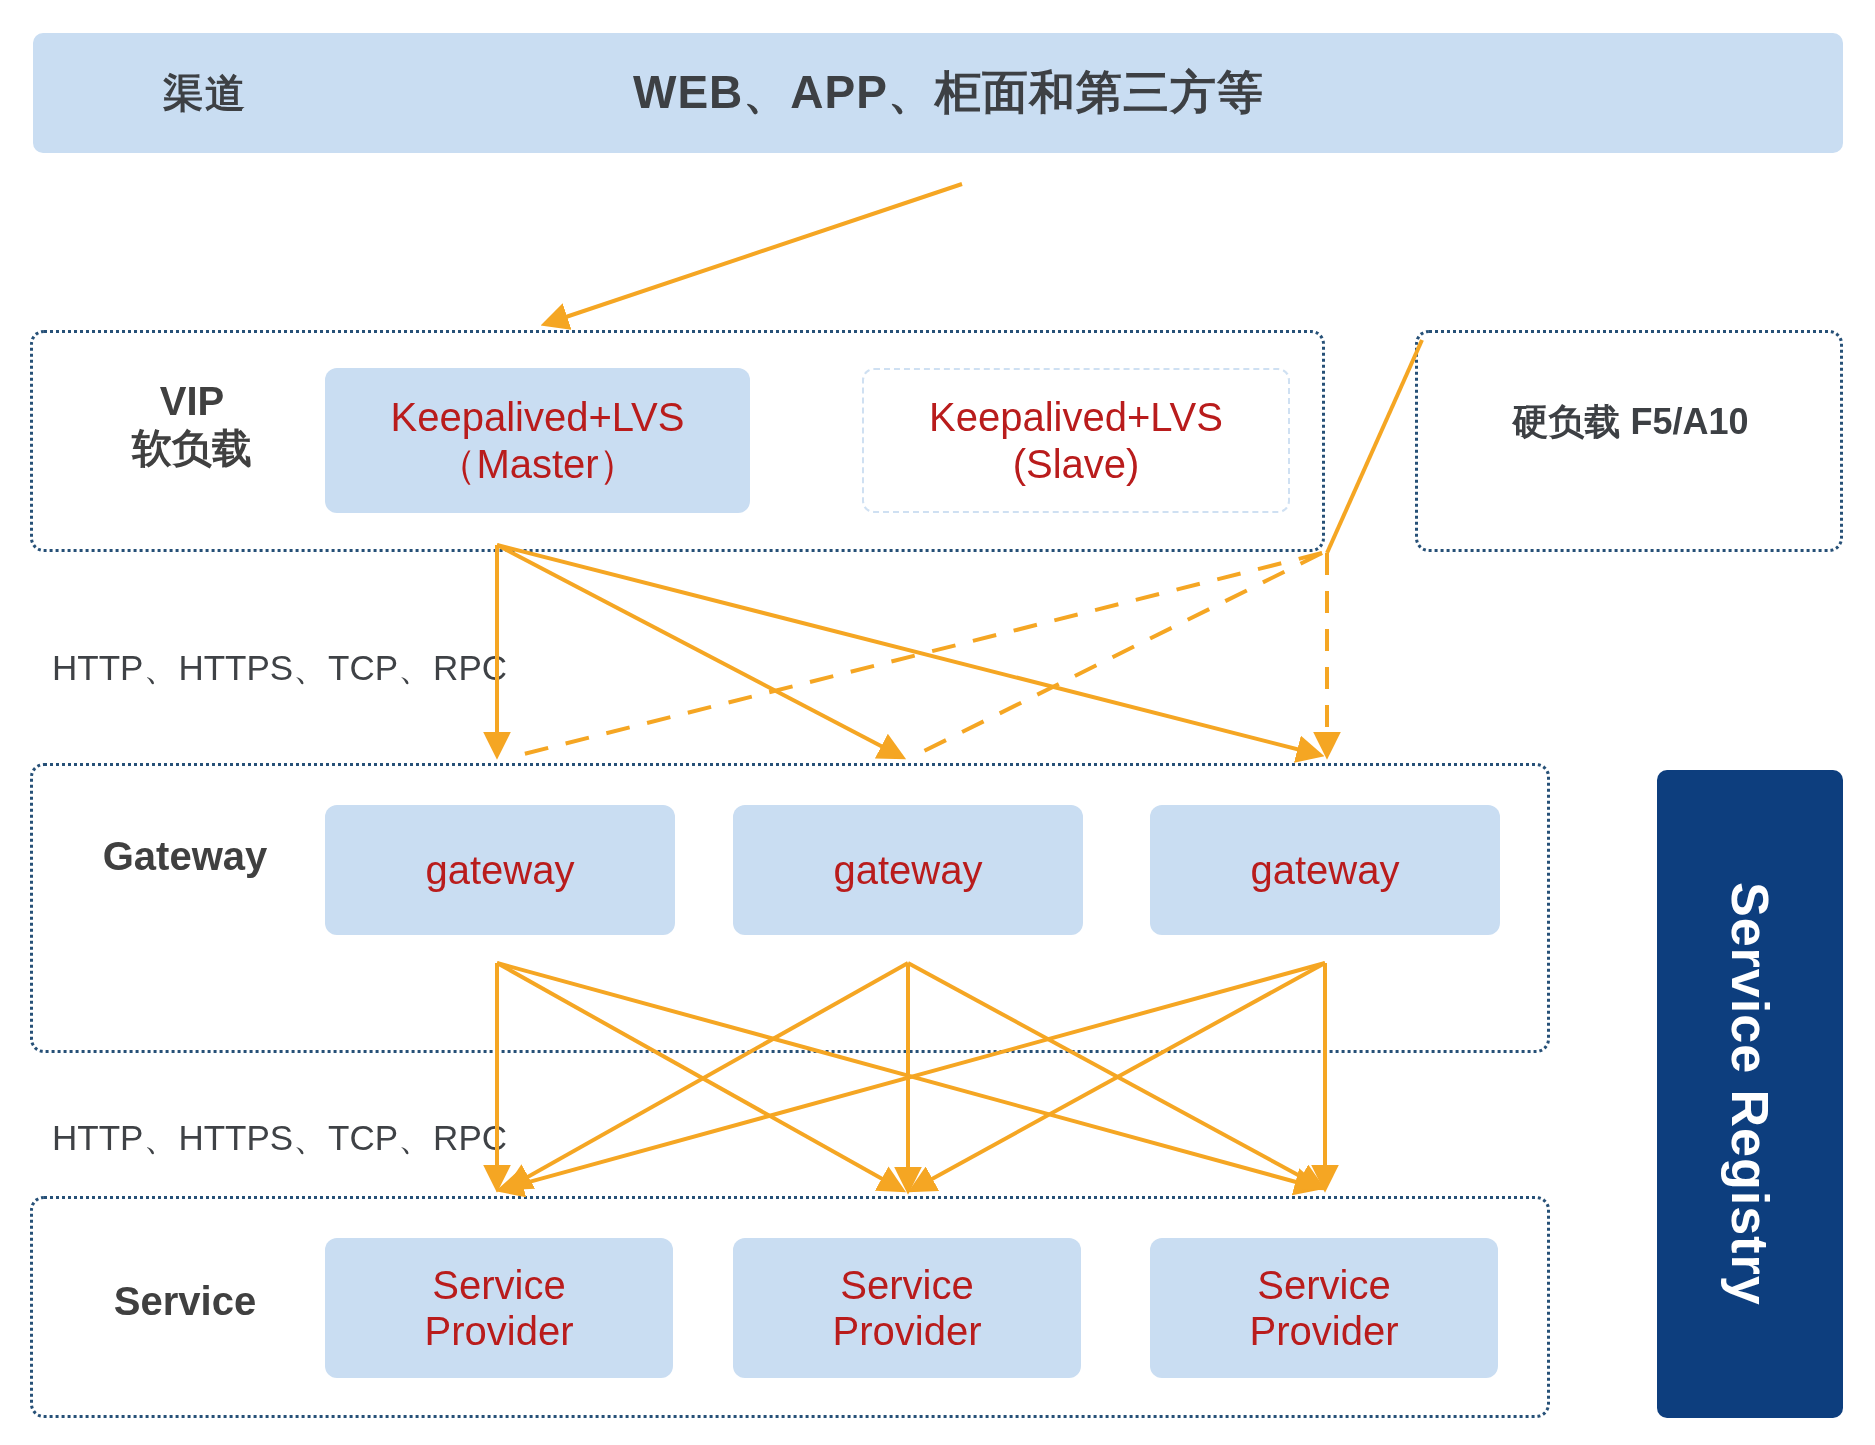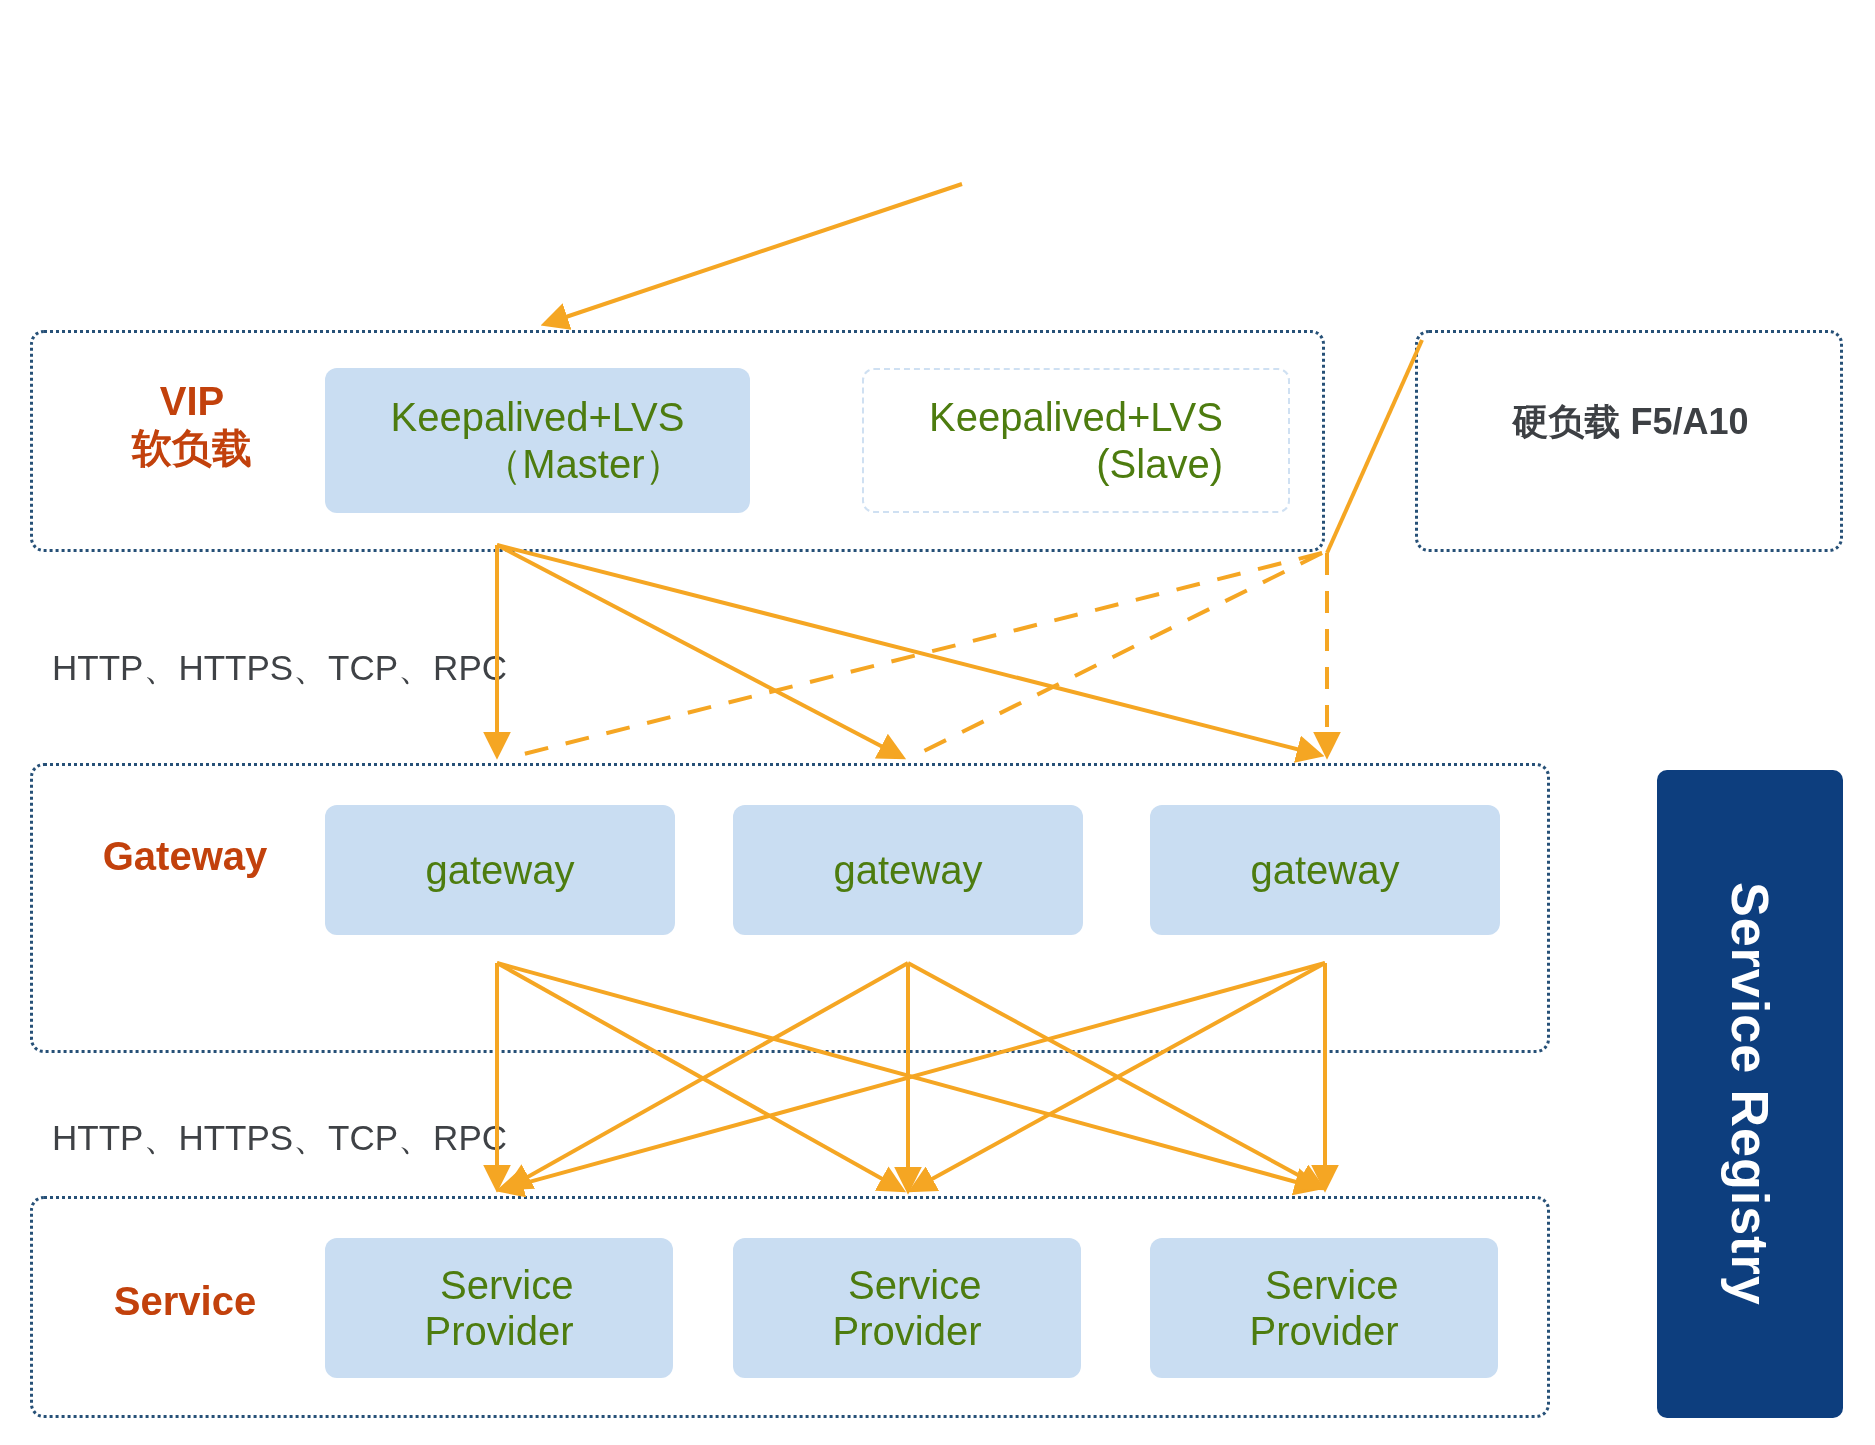--- a/index.html
+++ b/index.html
@@ -28,36 +28,36 @@
     background:transparent;
     box-sizing:border-box;
   }
   #vip-band   {left:30px; top:330px;  width:1295px; height:222px;}
   #hw-band    {left:1415px;top:330px; width:428px;  height:222px;}
   #gw-band    {left:30px; top:763px;  width:1520px; height:290px;}
   #svc-band   {left:30px; top:1196px; width:1520px; height:222px;}
 
   
   .row-label{
-    position:absolute;font-size:40px;font-weight:bold;color:#c2410c;
+    position:absolute;font-size:40px;font-weight:bold;color:#404040;
     line-height:1.18;text-align:center;white-space:pre-line;
   }
   #vip-label{left:92px; top:378px; width:200px;}
   #gw-label {left:60px; top:833px; width:250px;}
   #svc-label{left:60px; top:1278px;width:250px;}
   #hw-label {
     position:absolute;left:1443px;top:398px;width:375px;
     font-size:36px;font-weight:bold;color:#3d4044;text-align:center;
   }
 
   
   .node{
     position:absolute;box-sizing:border-box;border-radius:12px;
-    display:flex;align-items:center;justify-content:center;text-align:right;
-    color:#4d7c0f;line-height:1.16;white-space:pre-line;
+    display:flex;align-items:center;justify-content:center;text-align:center;
+    color:#b91c1c;line-height:1.16;white-space:pre-line;
   }
   .node.fill{background:#c9ddf2;}
   .node.ghost{background:#ffffff;border:2px dashed #cfe0f2;}
 
   #lvs-master{left:325px; top:368px; width:425px; height:145px; font-size:40px;}
   #lvs-slave {left:862px; top:368px; width:428px; height:145px; font-size:40px;}
 
   .gw-node{top:805px;width:350px;height:130px;font-size:40px;}
   #gw1{left:325px;} #gw2{left:733px;} #gw3{left:1150px;}
 
@@ -85,20 +85,24 @@
   }
 
   
   #wires{position:absolute;left:0;top:0;width:1875px;height:1445px;pointer-events:none;}
 </style>
 </head>
 <body>
 
 <div id="stage">
 
+  <div class="channel-bar">
+    <div class="channel-label">渠道</div>
+    <div class="channel-title">WEB、APP、柜面和第三方等</div>
+  </div>
 
   <div class="band" id="vip-band"></div>
   <div class="row-label" id="vip-label">VIP
 软负载</div>
   <div class="node fill" id="lvs-master">Keepalived+LVS
 （Master）</div>
   <div class="node ghost" id="lvs-slave">Keepalived+LVS
 (Slave)</div>
 
   <div class="band" id="hw-band"></div>

